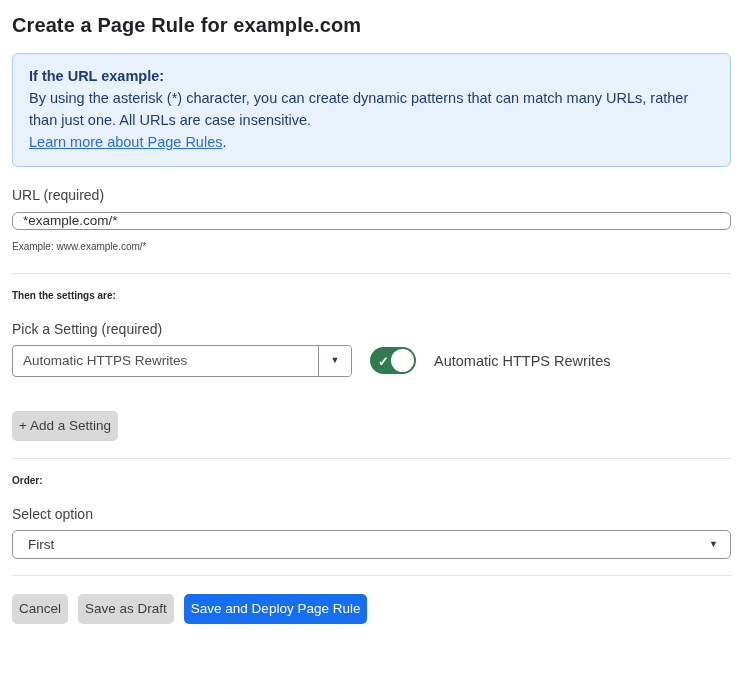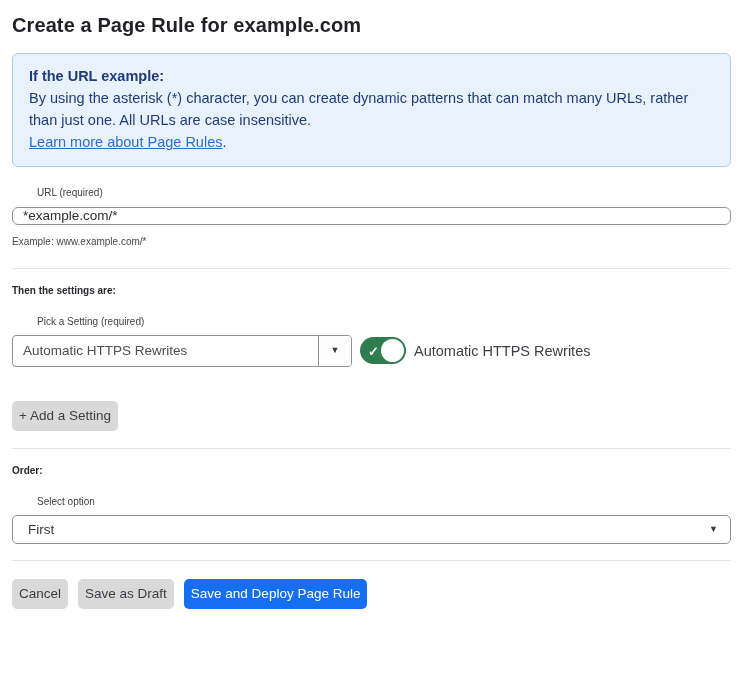--- a/index.html
+++ b/index.html
@@ -32,25 +32,24 @@
   }
   .info-box .info-heading { font-weight: 700; }
   .info-box a.info-link {
     color: #2b6fce;
     text-decoration: underline;
     cursor: pointer;
   }
   .info-box .info-period { color: #1e3c78; }
 
   .field-label {
-    font-size: 10px;
+    font-size: 14px;
     color: #3f4247;
     margin-top: 20px;
     margin-bottom: 8px;
-    margin-left: 25px;
   }
 
   .text-input {
     width: 100%;
     height: 18px;
     border: 1px solid #8f9297;
     border-radius: 6px;
     padding: 0 10px;
     font-size: 13.5px;
     font-family: "Liberation Sans", sans-serif;
@@ -75,21 +74,21 @@
   .section-heading {
     font-size: 10px;
     font-weight: 700;
     color: #26282c;
     margin: 4px 0 0 0;
   }
 
   .setting-row {
     display: flex;
     align-items: center;
-    gap: 8px;
+    gap: 18px;
     margin-top: 0;
   }
 
   .select-box {
     display: flex;
     align-items: stretch;
     width: 340px;
     height: 32px;
     border: 1px solid #8f9297;
     border-radius: 4px;

